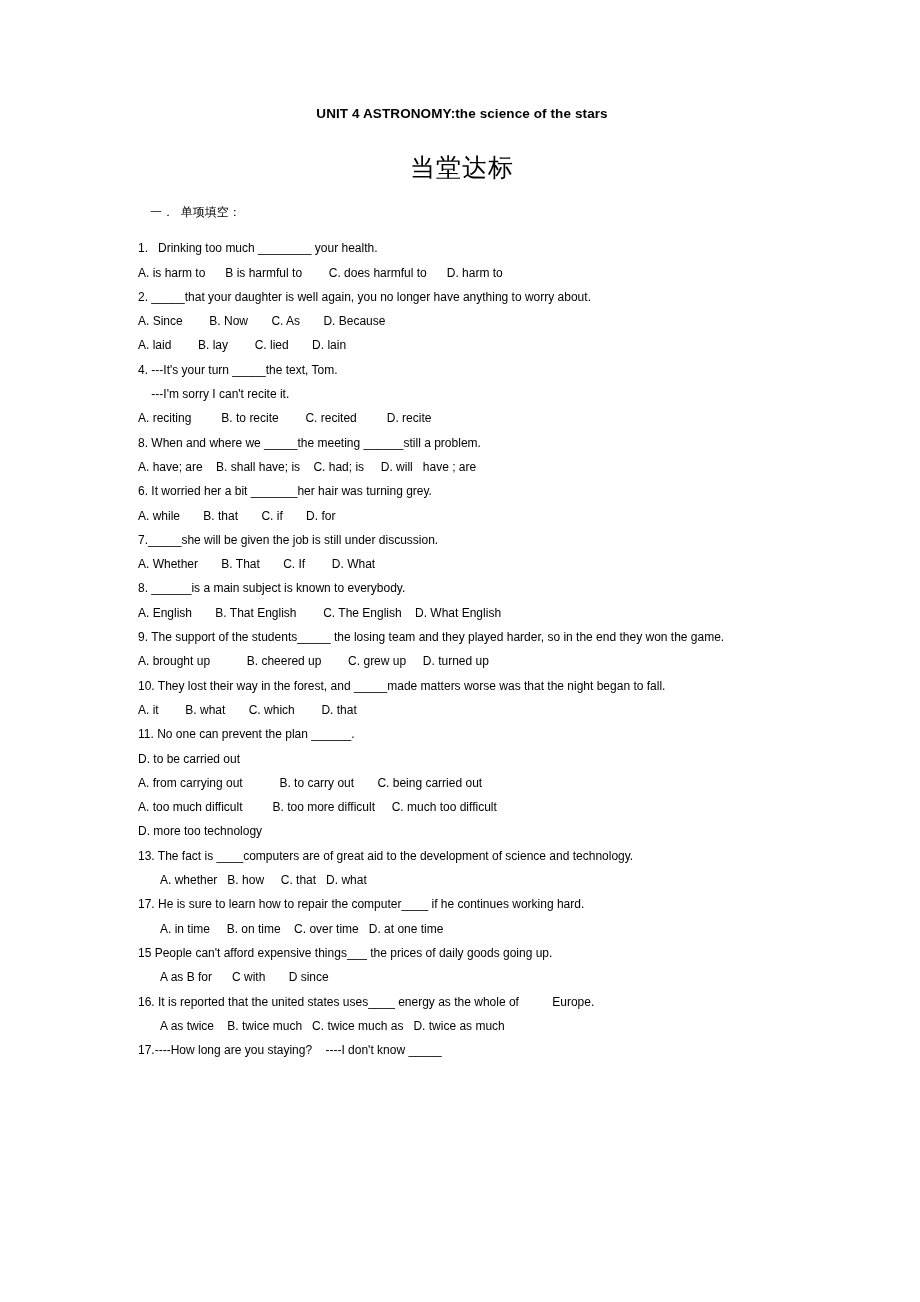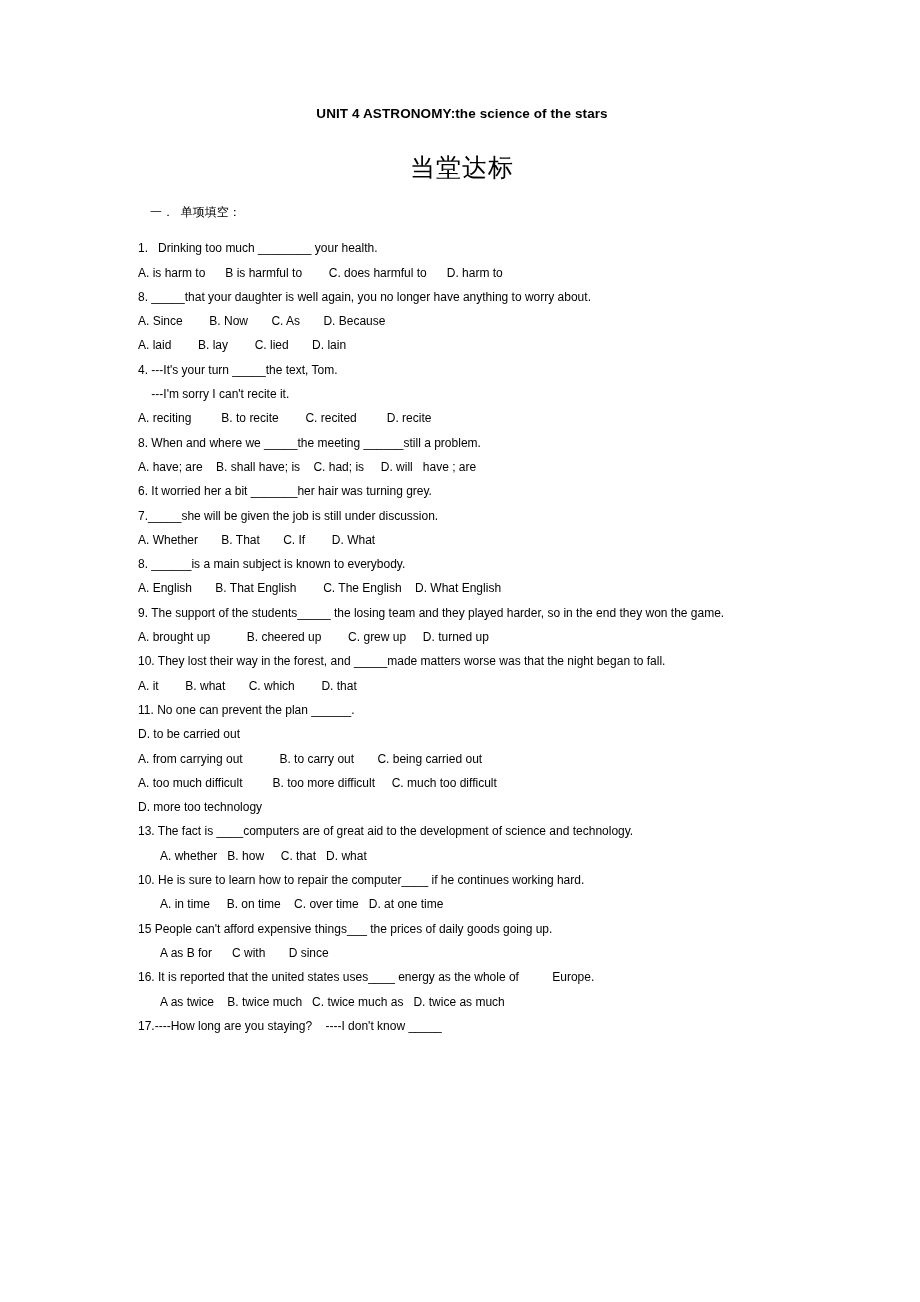--- a/index.html
+++ b/index.html
@@ -72,33 +72,34 @@
 
     <div class="doc-title">UNIT 4 ASTRONOMY:the science of the stars</div>
 
     <div class="cn-heading">当堂达标</div>
 
     <div class="section-heading">一．  单项填空：</div>
 
     <div class="line">1.   Drinking too much ________ your health.</div>
     <div class="line">A. is harm to      B is harmful to        C. does harmful to      D. harm to</div>
 
-    <div class="line">8. _____that your daughter is well again, you no longer have anything to worry about.</div>
+    <div class="line">2. _____that your daughter is well again, you no longer have anything to worry about.</div>
     <div class="line">A. Since        B. Now       C. As       D. Because</div>
 
     <div class="line">A. laid        B. lay        C. lied       D. lain</div>
 
     <div class="line">4. ---It's your turn _____the text, Tom.</div>
     <div class="line">    ---I'm sorry I can't recite it.</div>
     <div class="line">A. reciting         B. to recite        C. recited         D. recite</div>
 
     <div class="line">8. When and where we _____the meeting ______still a problem.</div>
     <div class="line">A. have; are    B. shall have; is    C. had; is     D. will   have ; are</div>
 
     <div class="line">6. It worried her a bit _______her hair was turning grey.</div>
+    <div class="line">A. while       B. that       C. if       D. for</div>
 
     <div class="line">7._____she will be given the job is still under discussion.</div>
     <div class="line">A. Whether       B. That       C. If        D. What</div>
 
     <div class="line">8. ______is a main subject is known to everybody.</div>
     <div class="line">A. English       B. That English        C. The English    D. What English</div>
 
     <div class="line wrapped">9. The support of the students_____ the losing team and they played harder, so in the end they won the game.</div>
     <div class="line">A. brought up           B. cheered up        C. grew up     D. turned up</div>
 
@@ -108,21 +109,21 @@
     <div class="line">11. No one can prevent the plan ______.</div>
     <div class="line">D. to be carried out</div>
     <div class="line">A. from carrying out           B. to carry out       C. being carried out</div>
 
     <div class="line">A. too much difficult         B. too more difficult     C. much too difficult</div>
     <div class="line">D. more too technology</div>
 
     <div class="line">13. The fact is ____computers are of great aid to the development of science and technology.</div>
     <div class="line indent">A. whether   B. how     C. that   D. what</div>
 
-    <div class="line">10. He is sure to learn how to repair the computer____ if he continues working hard.</div>
+    <div class="line">17. He is sure to learn how to repair the computer____ if he continues working hard.</div>
     <div class="line indent">A. in time     B. on time    C. over time   D. at one time</div>
 
     <div class="line">15 People can't afford expensive things___ the prices of daily goods going up.</div>
     <div class="line indent">A as B for      C with       D since</div>
 
     <div class="line">16. It is reported that the united states uses____ energy as the whole of          Europe.</div>
     <div class="line indent">A as twice    B. twice much   C. twice much as   D. twice as much</div>
 
     <div class="line">17.----How long are you staying?    ----I don't know _____</div>
 

